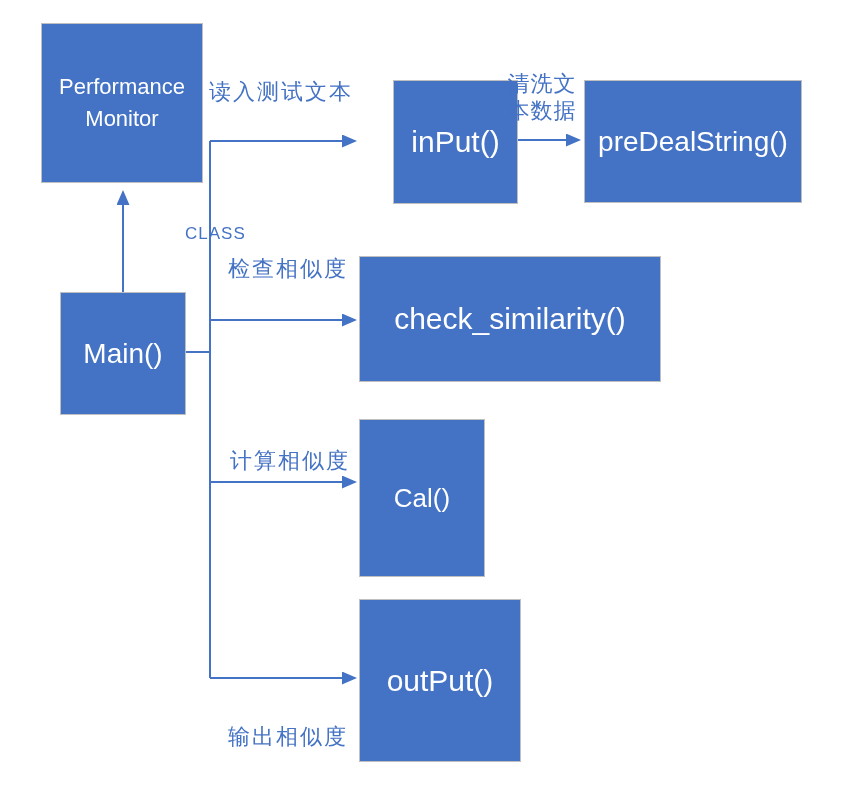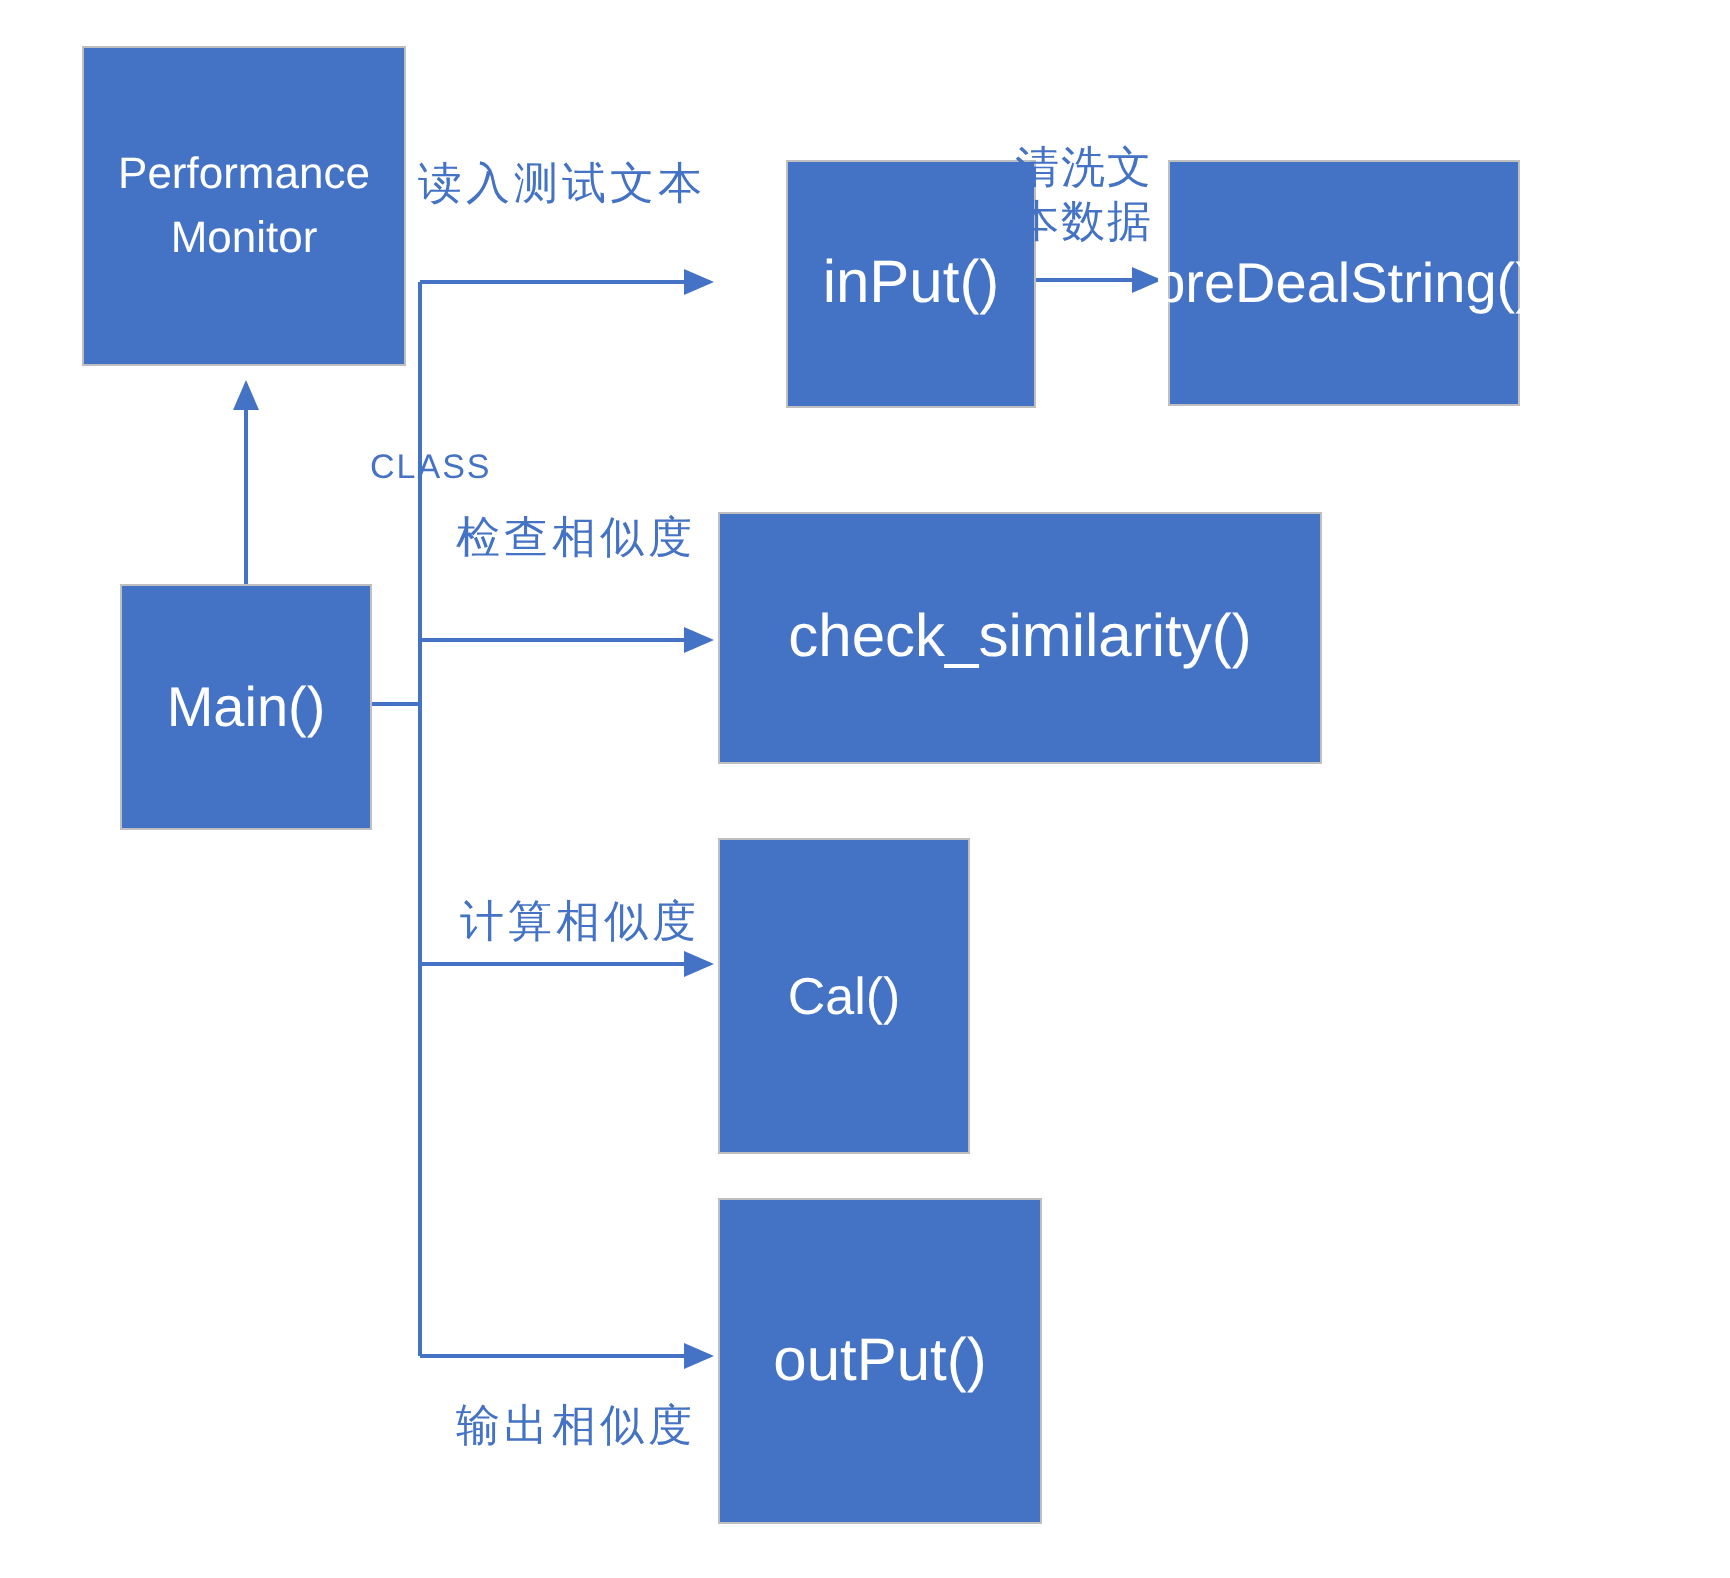--- a/index.html
+++ b/index.html
@@ -37,39 +37,39 @@
     color: var(--box-text);
     display: flex;
     align-items: center;
     justify-content: center;
     text-align: center;
     box-sizing: border-box;
   }
   #node-performance-monitor { left: 41px;  top: 23px;  width: 162px; height: 160px; font-size: 22px; line-height: 1.45; padding: 0 10px; }
   #node-main                { left: 60px;  top: 292px; width: 126px; height: 123px; font-size: 28px; }
   #node-input               { left: 359px; top: 80px;  width: 125px; height: 124px; font-size: 30px; margin-left: 34px; }
-  #node-predealstring       { left: 584px; top: 80px;  width: 176px; height: 123px; font-size: 28px; }
+  #node-predealstring       { left: 584px; top: 80px;  width: 218px; height: 123px; font-size: 28px; }
   #node-check-similarity    { left: 359px; top: 256px; width: 302px; height: 126px; font-size: 30px; }
   #node-cal                 { left: 359px; top: 419px; width: 126px; height: 158px; font-size: 26px; }
   #node-output              { left: 359px; top: 599px; width: 162px; height: 163px; font-size: 30px; }
 
   .edge-label {
     position: absolute;
     color: var(--label-text);
     font-size: 22px;
     letter-spacing: 2px;
     white-space: nowrap;
   }
   #label-read-test-text    { left: 209px; top: 77px; }
   #label-clean-text-line1  { left: 500px; top: 69px;  width: 84px; text-align: center; letter-spacing: 1px; }
   #label-clean-text-line2  { left: 500px; top: 96px;  width: 84px; text-align: center; letter-spacing: 1px; }
   #label-class             { left: 137px; top: 224px; font-size: 17px; letter-spacing: 1px; margin-left: 48px; }
   #label-check-similarity  { left: 228px; top: 254px; }
   #label-calc-similarity   { left: 230px; top: 446px; }
-  #label-output-similarity { left: 228px; top: 698px; font-family: Liberation Serif, serif; }
+  #label-output-similarity { left: 228px; top: 722px; font-family: Liberation Serif, serif; }
 </style>
 </head>
 <body>
 
 <div id="diagram-canvas">
 
   <svg id="edges-svg" viewBox="0 0 865 789" xmlns="http://www.w3.org/2000/svg">
     <defs>
       <marker id="arrowhead-marker" markerUnits="userSpaceOnUse" markerWidth="15" markerHeight="13" refX="13" refY="6.5" orient="auto">
         <path d="M0,0 L15,6.5 L0,13 Z"></path>

